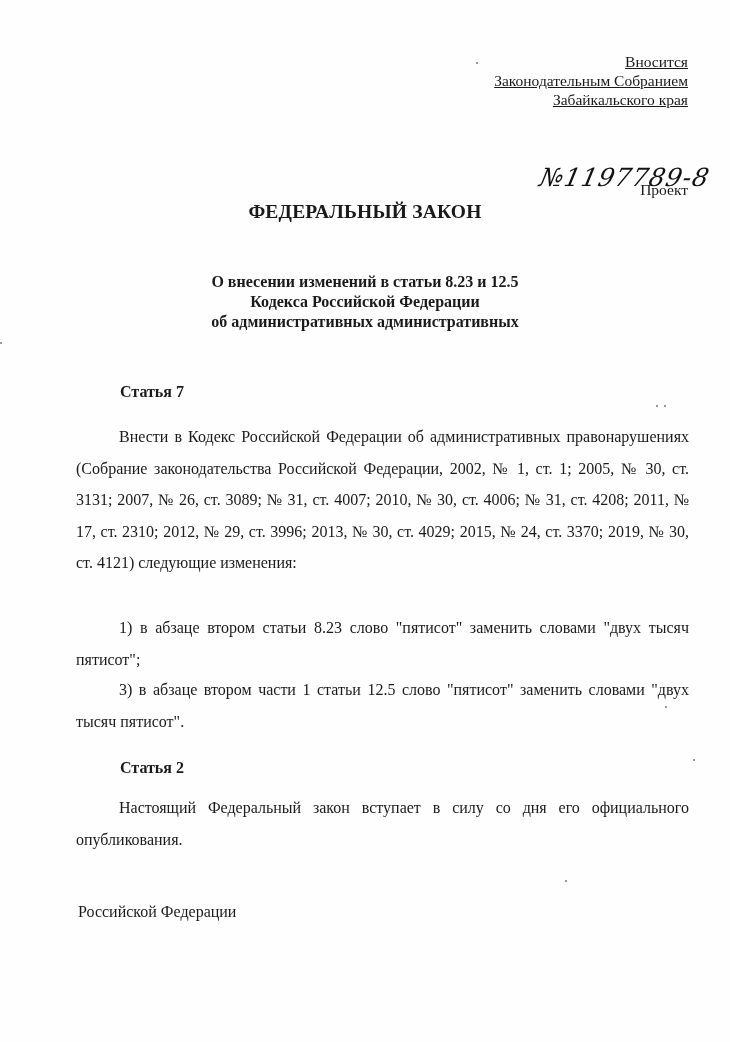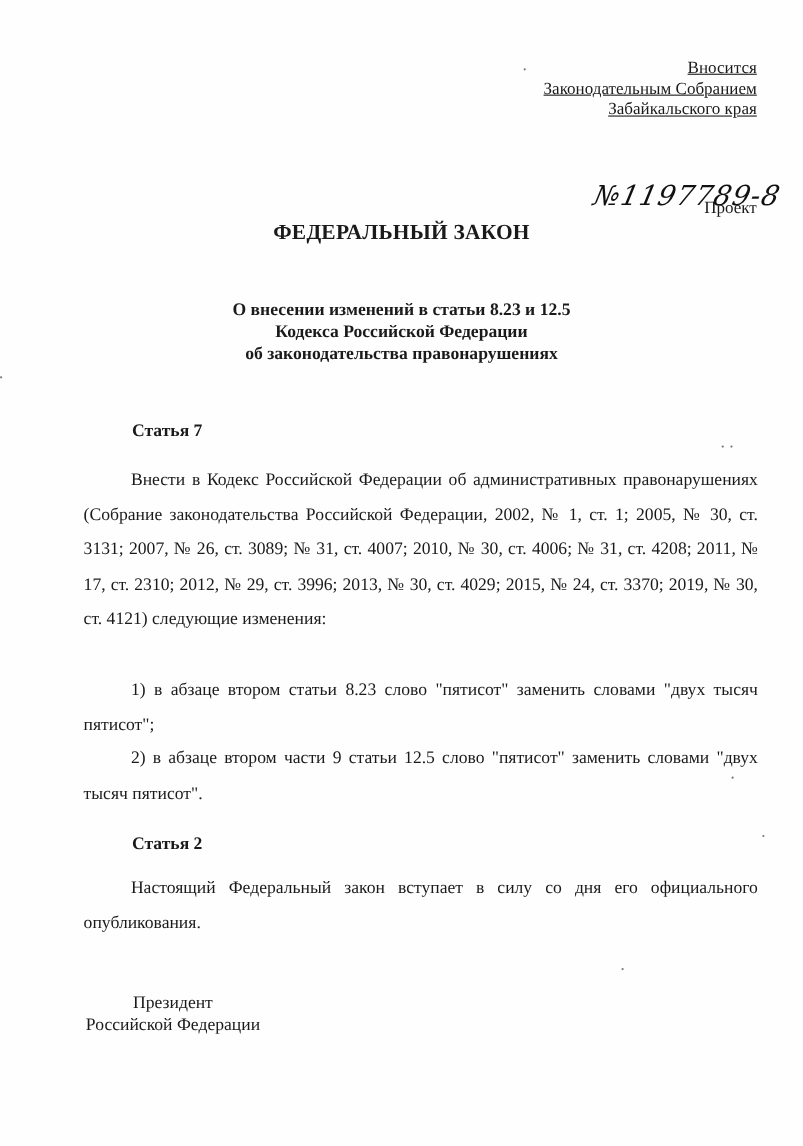--- a/index.html
+++ b/index.html
@@ -110,37 +110,36 @@
 
   <div class="project-label">Проект</div>
 
   <div class="handwritten">№1197789-8</div>
 
   <div class="doc-title">ФЕДЕРАЛЬНЫЙ ЗАКОН</div>
 
   <div class="subtitle">
     <div>О внесении изменений в статьи 8.23 и 12.5</div>
     <div>Кодекса Российской Федерации</div>
-    <div>об законодательства правонарушениях</div>
+    <div>об административных административных</div>
   </div>
 
   <div class="article-heading" style="top:383px;">Статья 7</div>
 
   <p class="para" style="top:421px;">Внести в Кодекс Российской Федерации об административных правонарушениях (Собрание законодательства Российской Федерации, 2002, № 1, ст. 1; 2005, № 30, ст. 3131; 2007, № 26, ст. 3089; № 31, ст. 4007; 2010, № 30, ст. 4006; № 31, ст. 4208; 2011, № 17, ст. 2310; 2012, № 29, ст. 3996; 2013, № 30, ст. 4029; 2015, № 24, ст. 3370; 2019, № 30, ст. 4121) следующие изменения:</p>
 
   <p class="para" style="top:612px;">1) в абзаце втором статьи 8.23 слово "пятисот" заменить словами "двух тысяч пятисот";</p>
 
-  <p class="para" style="top:674px;">2) в абзаце втором части 9 статьи 12.5 слово "пятисот" заменить словами "двух тысяч пятисот".</p>
+  <p class="para" style="top:674px;">3) в абзаце втором части 1 статьи 12.5 слово "пятисот" заменить словами "двух тысяч пятисот".</p>
 
   <div class="article-heading" style="top:759px;">Статья 2</div>
 
   <p class="para" style="top:792px;">Настоящий Федеральный закон вступает в силу со дня его официального опубликования.</p>
 
   <div class="signature">
-    <div>Президент</div>
     <div>Российской Федерации</div>
   </div>
 
   <span class="speck" style="left:476px; top:62px;"></span>
   <span class="speck" style="left:656px; top:405px;"></span>
   <span class="speck" style="left:664px; top:405px;"></span>
   <span class="speck" style="left:665px; top:706px;"></span>
   <span class="speck" style="left:693px; top:759px;"></span>
   <span class="speck" style="left:565px; top:880px;"></span>
   <span class="speck" style="left:0px; top:342px;"></span>

